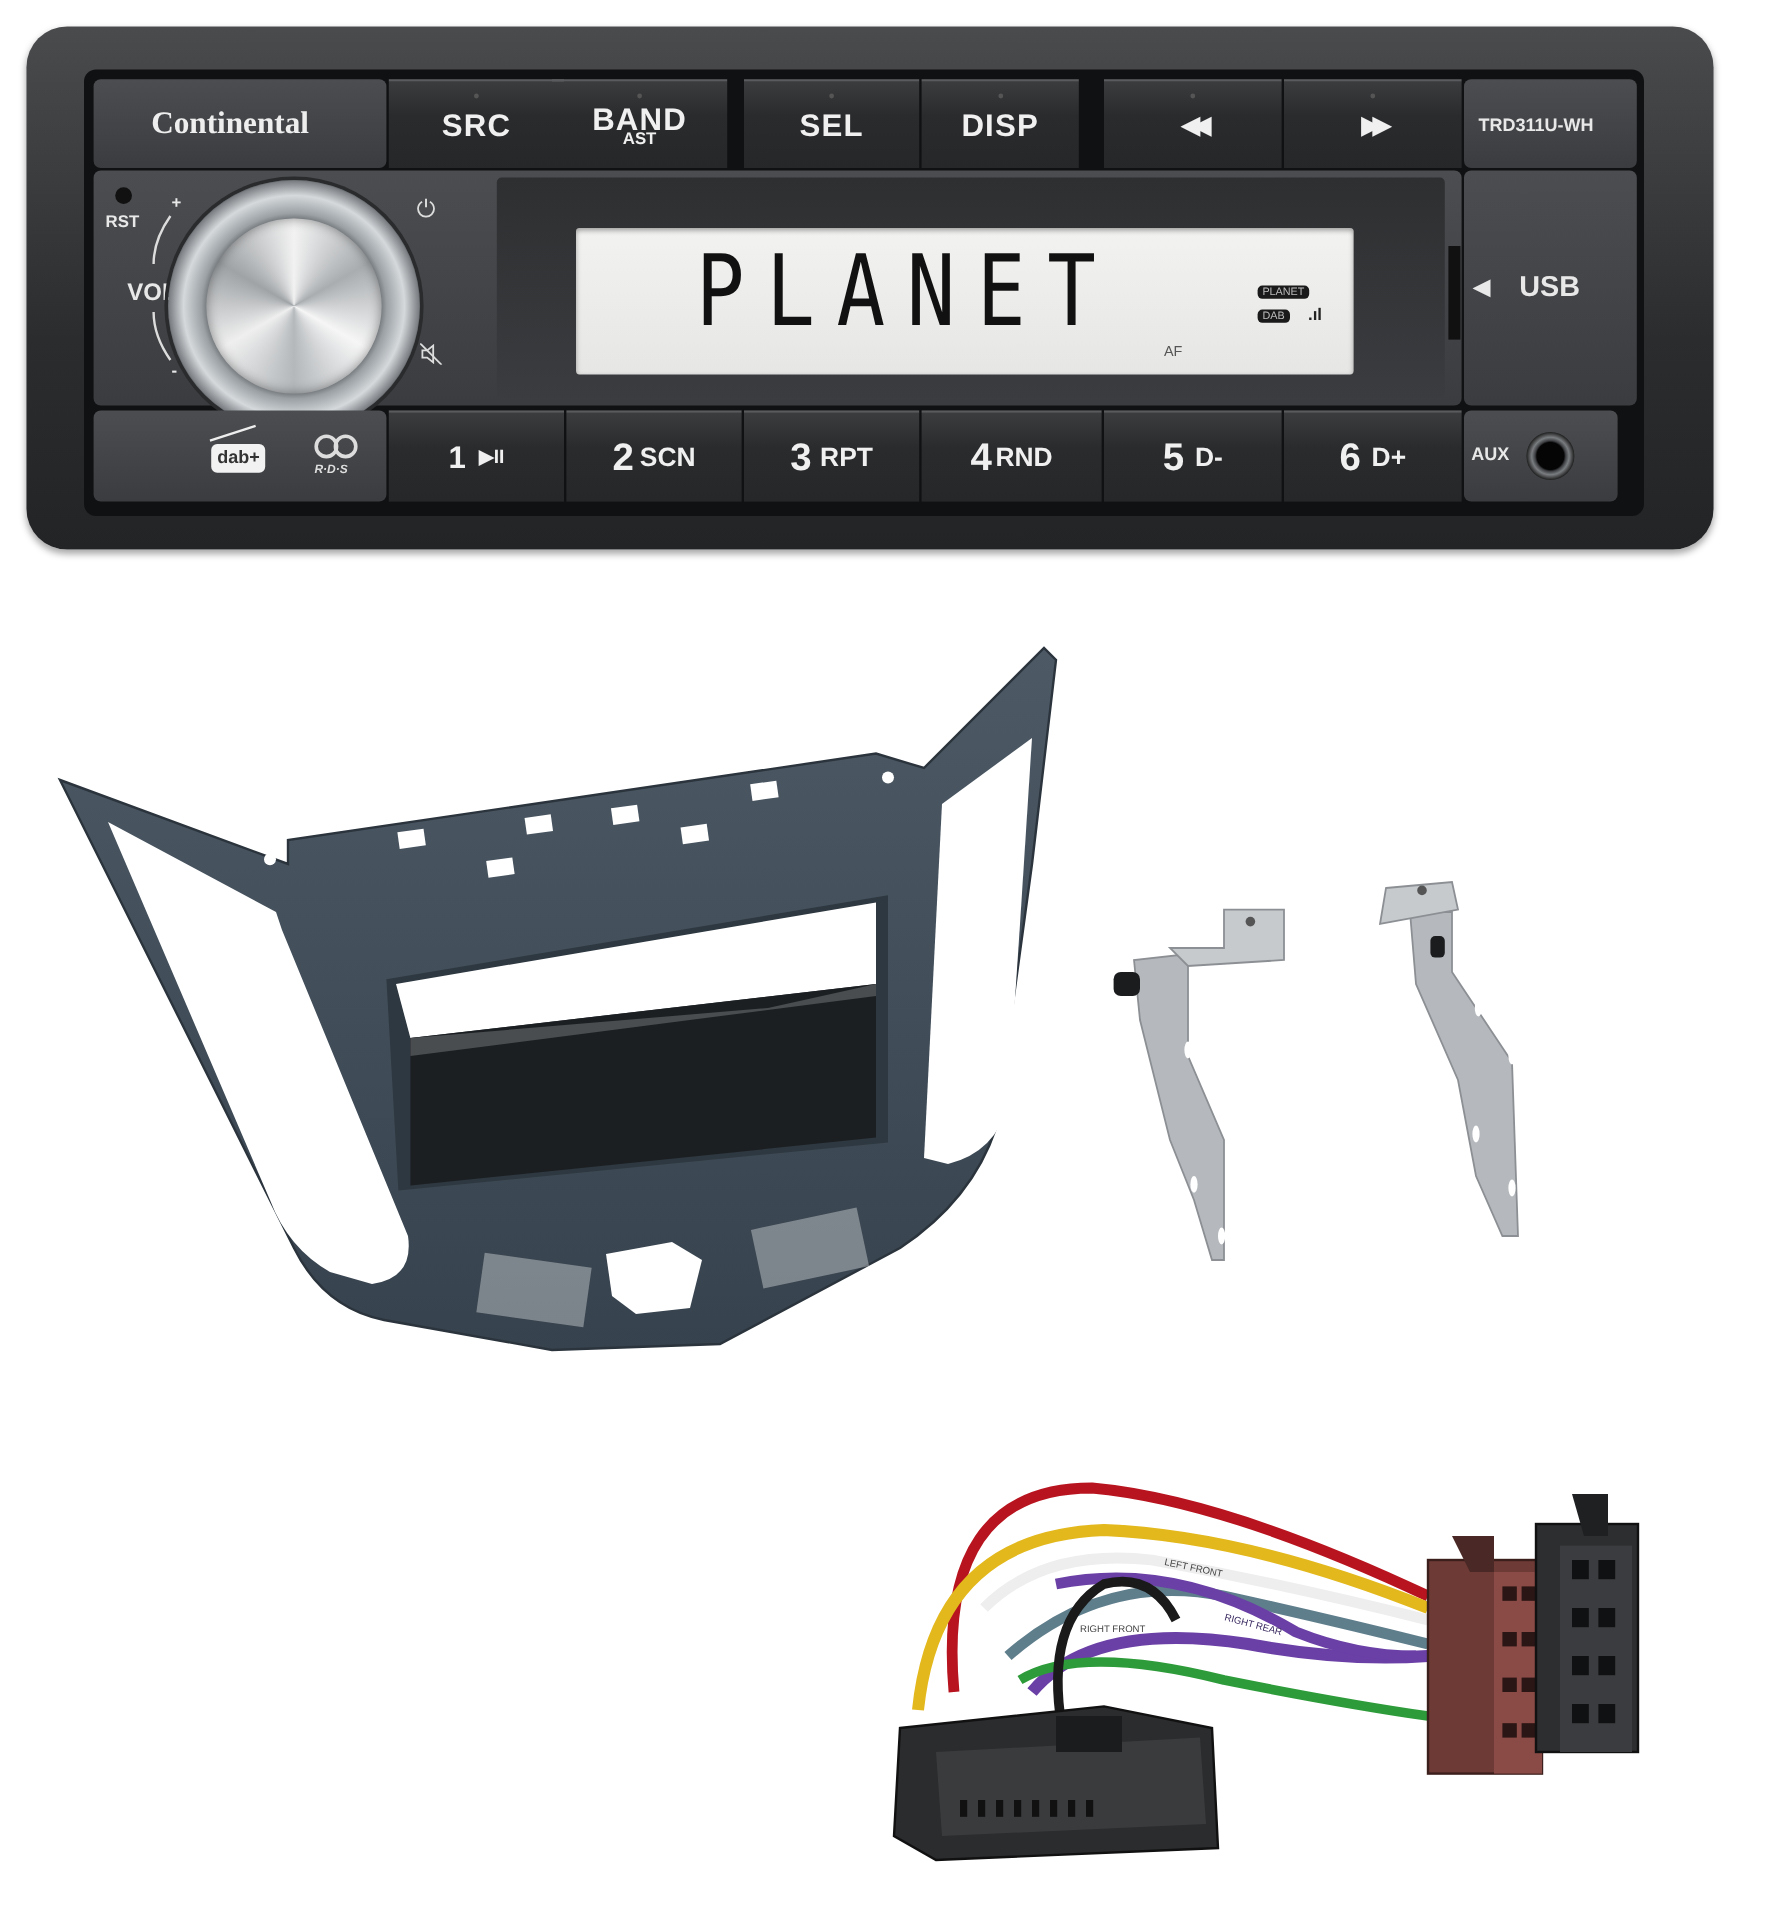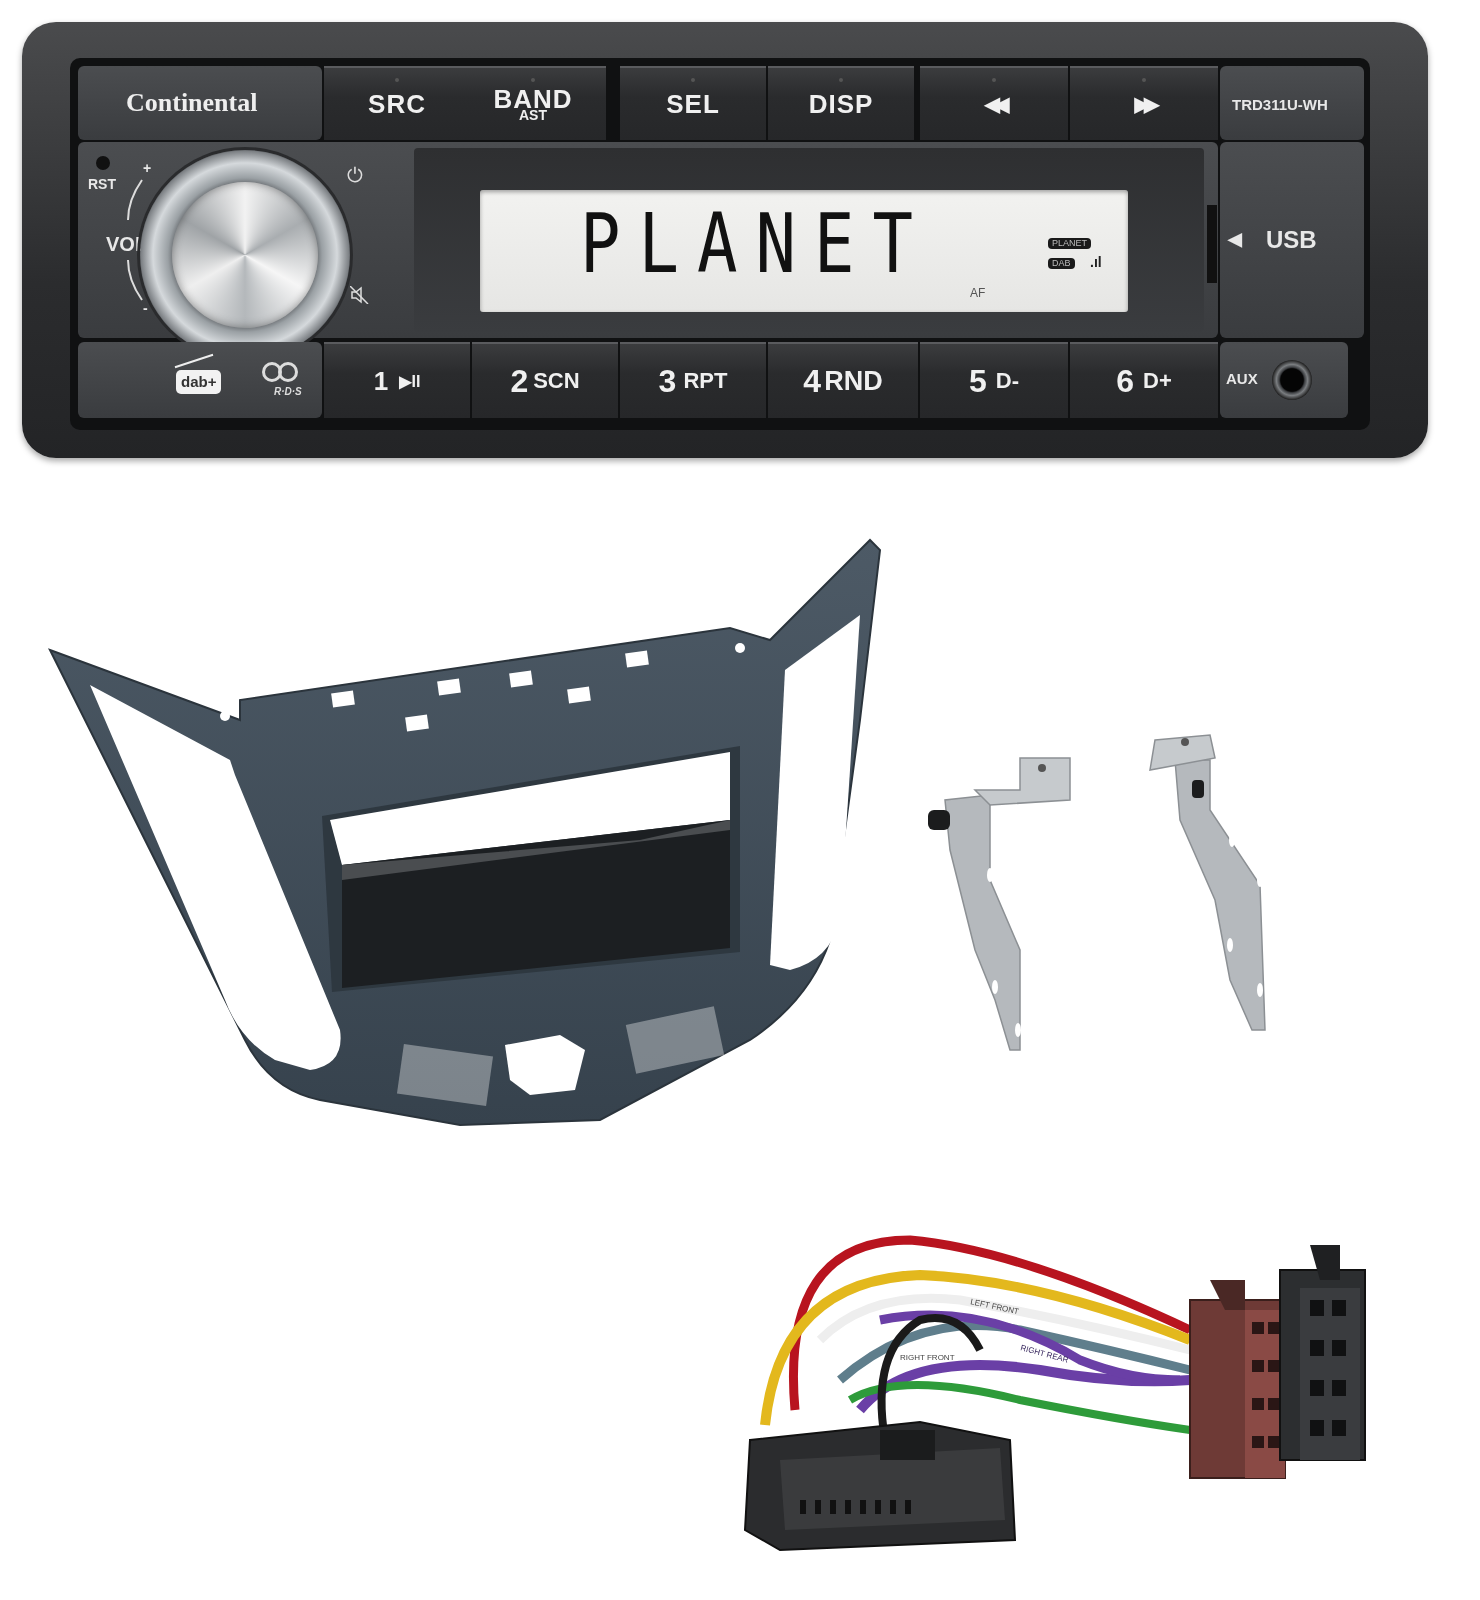--- a/index.html
+++ b/index.html
@@ -47,21 +47,21 @@
   <span class="dot"></span>
   <span class="stack">
       <span class="main">BAND</span>
       <span class="sub">AST</span>
     </span>
 </div>
 <div class="abs btn" style="left:620px;top:66px;width:146px;height:74px;">
   <span class="dot"></span>
   <span class="main">SEL</span>
 </div>
-<div class="abs btn" style="left:768px;top:66px;width:146px;height:74px;">
+<div class="abs btn" style="left:768px;top:66px;width:131px;height:74px;">
   <span class="dot"></span>
   <span class="main">DISP</span>
 </div>
 <div class="abs btn" style="left:920px;top:66px;width:148px;height:74px;">
   <span class="dot"></span>
   <span class="main" style="font-size:20px;letter-spacing:-6px;">◀◀</span>
 </div>
 <div class="abs btn" style="left:1070px;top:66px;width:148px;height:74px;">
   <span class="dot"></span>
   <span class="main" style="font-size:20px;letter-spacing:-6px;">▶▶</span>
@@ -102,38 +102,38 @@
   <span class="abs small-lbl" style="left:46px;top:84px;font-size:24px;">USB</span>
 </div>
 
 <div class="abs face" style="left:78px;top:342px;width:244px;height:76px;">
   <div class="abs" style="left:98px;top:28px;background:#f2f2f2;color:#333;font-weight:bold;font-size:15px;border-radius:5px;padding:0 5px;line-height:24px;">dab+</div>
   <div class="abs" style="left:96px;top:18px;width:40px;height:2px;background:#eee;transform:rotate(-18deg);"></div>
   <div class="abs" style="left:184px;top:20px;width:38px;height:22px;">
     <div style="position:absolute;left:0;top:0;width:20px;height:20px;border:3px solid #ddd;border-radius:50%;box-sizing:border-box;"></div>
     <div style="position:absolute;left:16px;top:0;width:20px;height:20px;border:3px solid #ddd;border-radius:50%;box-sizing:border-box;"></div>
   </div>
-  <div class="abs" style="left:196px;top:44px;font-size:10px;font-style:italic;color:#ddd;font-weight:bold;">R·D·S</div>
+  <div class="abs" style="left:184px;top:44px;font-size:10px;font-style:italic;color:#ddd;font-weight:bold;">R·D·S</div>
 </div>
 
 <div class="abs btn" style="left:324px;top:342px;width:146px;height:76px;">
   <span class="main">1</span>
   <span style="font-size:16px;margin-left:10px;">▶II</span>
 </div>
 <div class="abs btn" style="left:472px;top:342px;width:146px;height:76px;">
   <span class="main" style="font-size:32px;">2</span>
   <span style="font-size:22px;margin-left:4px;">SCN</span>
 </div>
 <div class="abs btn" style="left:620px;top:342px;width:146px;height:76px;">
   <span class="main" style="font-size:32px;">3</span>
   <span style="font-size:22px;margin-left:6px;">RPT</span>
 </div>
 <div class="abs btn" style="left:768px;top:342px;width:150px;height:76px;">
   <span class="main" style="font-size:32px;">4</span>
-  <span style="font-size:27px;margin-left:2px;">RND</span>
+  <span style="font-size:22px;margin-left:2px;">RND</span>
 </div>
 <div class="abs btn" style="left:920px;top:342px;width:148px;height:76px;">
   <span class="main" style="font-size:32px;">5</span>
   <span style="font-size:22px;margin-left:8px;">D-</span>
 </div>
 <div class="abs btn" style="left:1070px;top:342px;width:148px;height:76px;">
   <span class="main" style="font-size:32px;">6</span>
   <span style="font-size:22px;margin-left:8px;">D+</span>
 </div>
 <div class="abs face" style="left:1220px;top:342px;width:128px;height:76px;">

